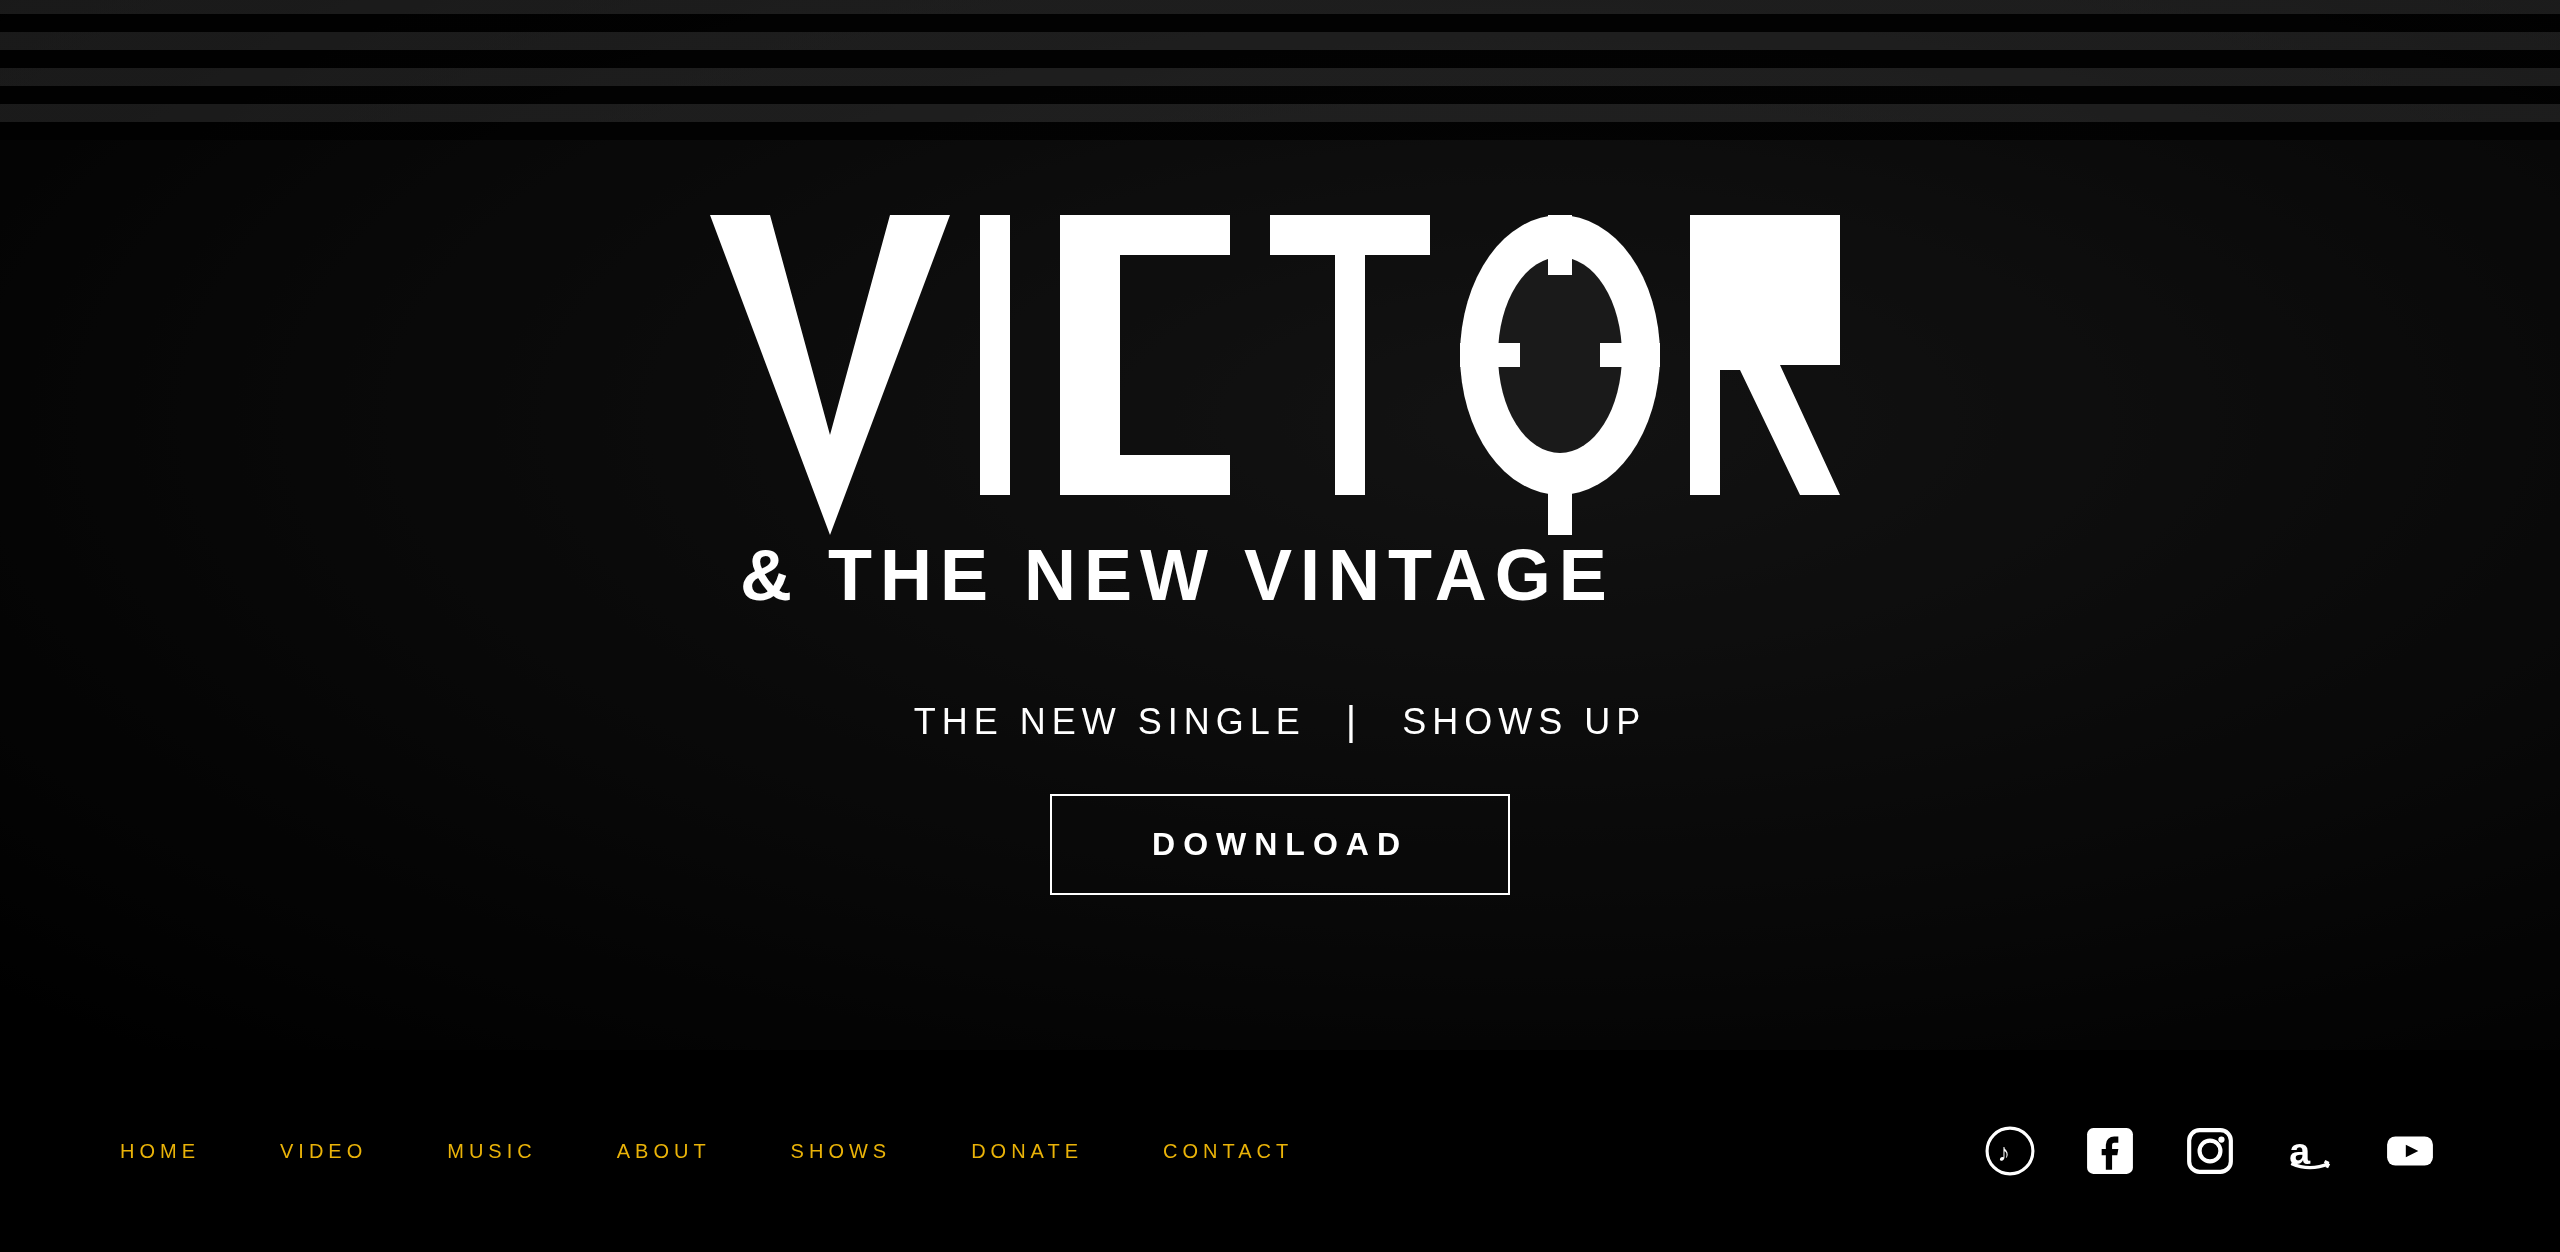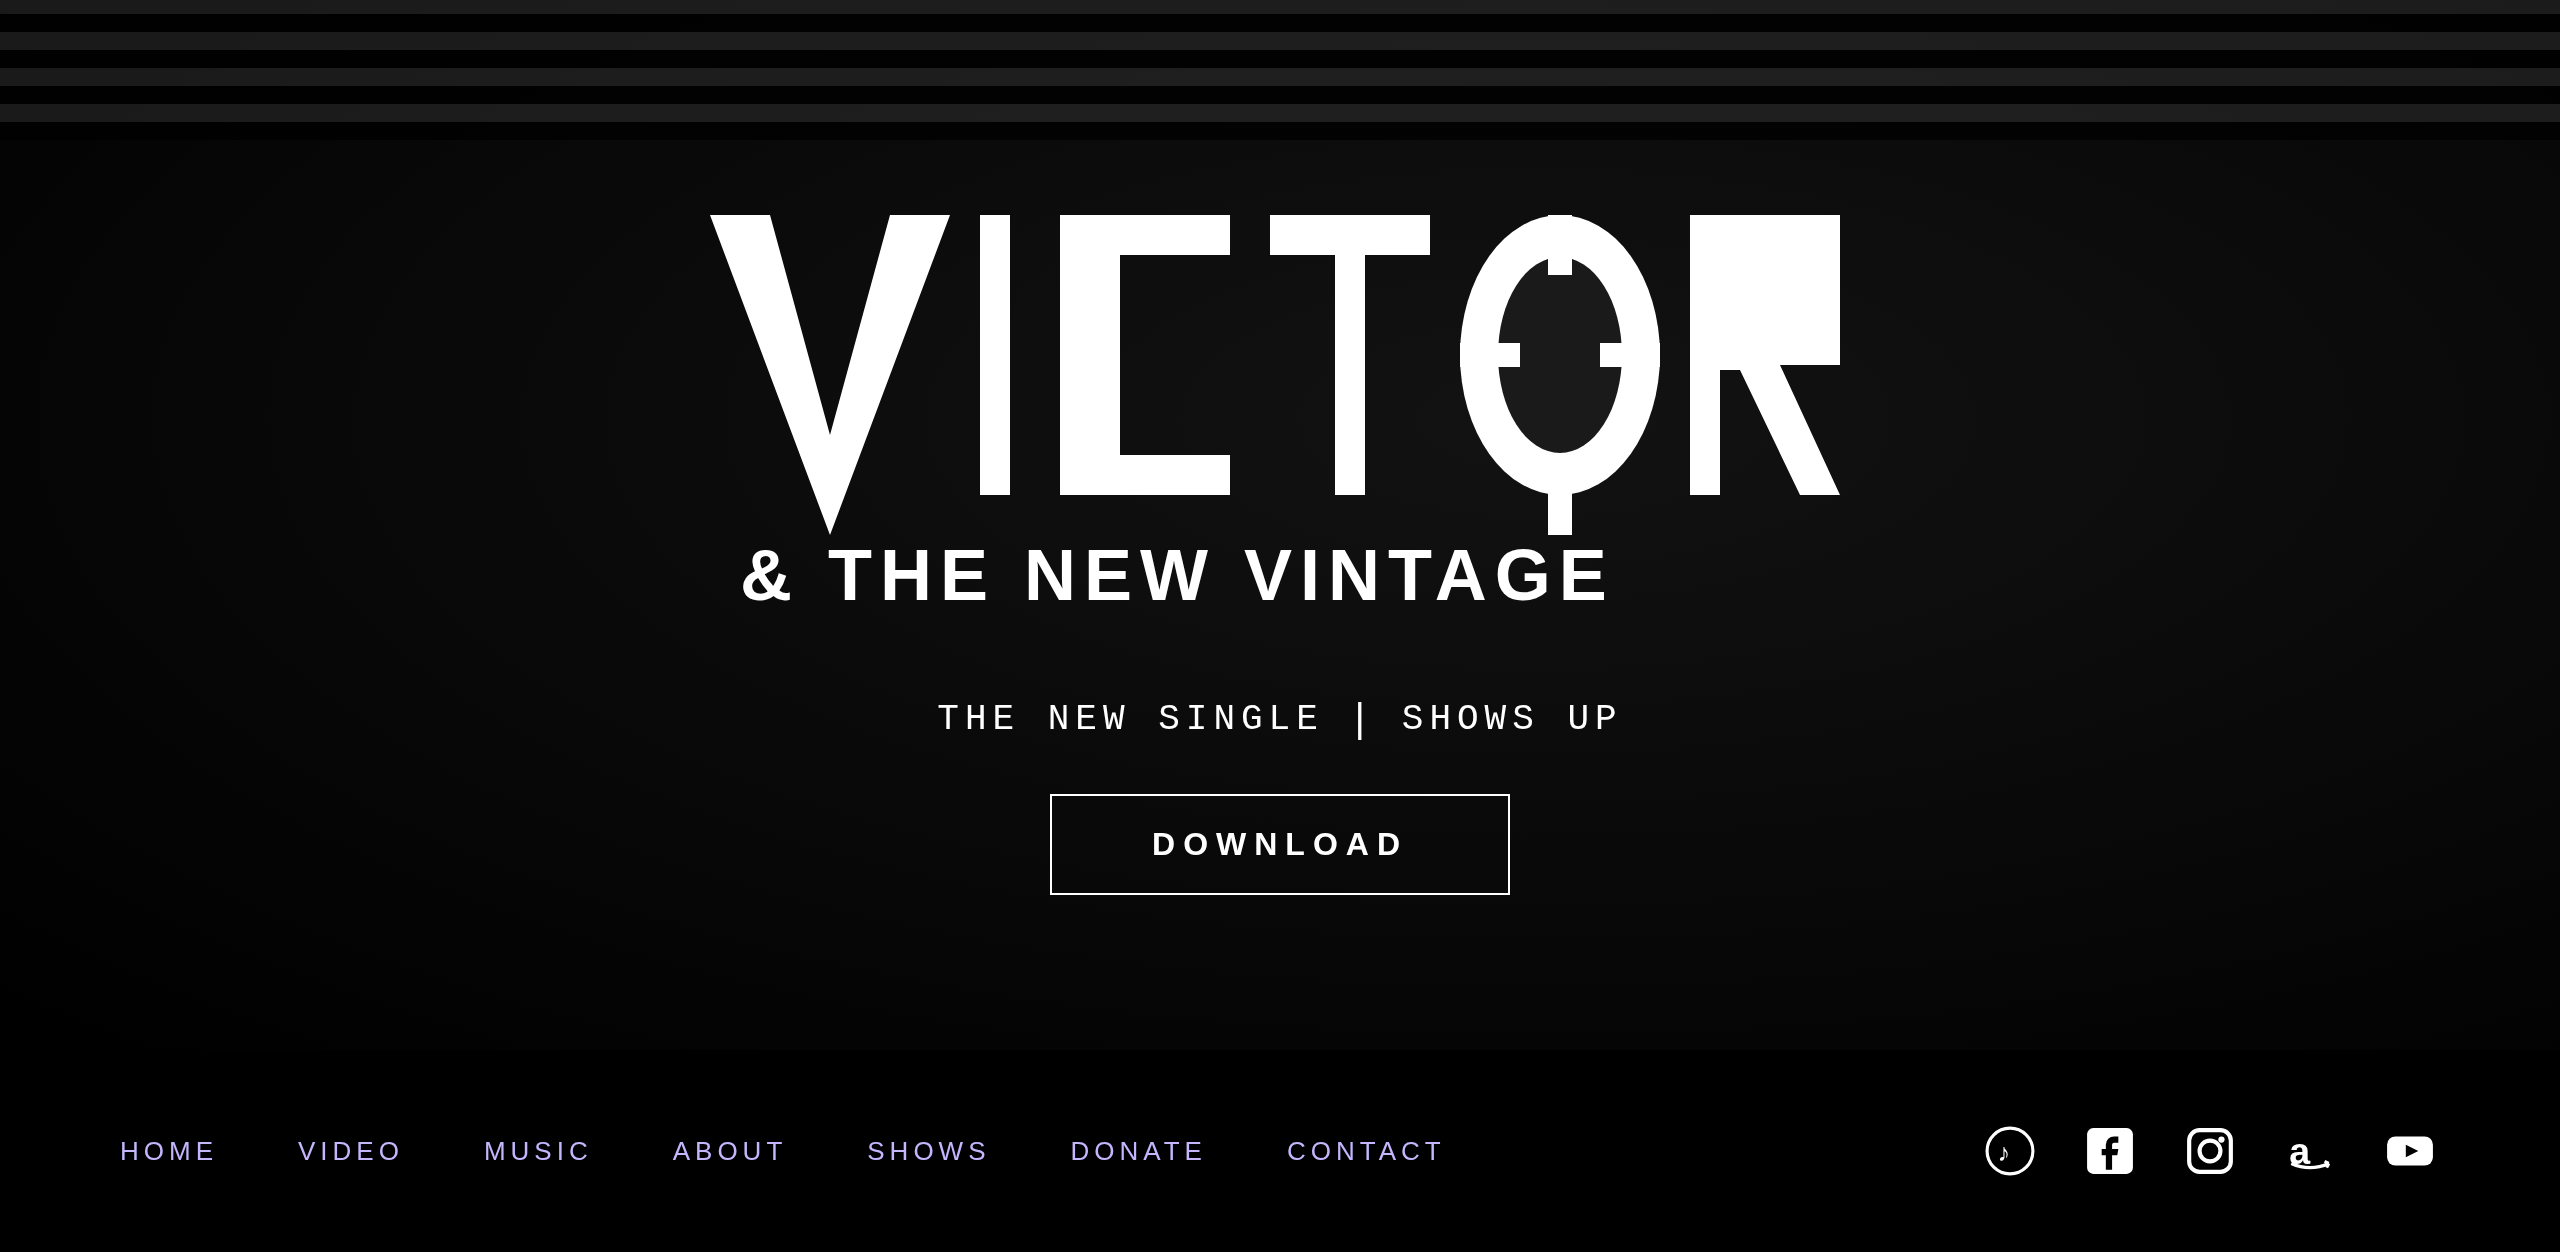--- a/index.html
+++ b/index.html
@@ -73,22 +73,23 @@
     }
 
     
     .victor-svg-wrapper {
       display: block;
       margin-bottom: 10px;
     }
 
     .tagline-row {
       display: flex;
-      gap: 24px;
-      font-family: Liberation Mono, monospace;
+      align-items: center;
+      gap: 40px;
+      font-family: Liberation Sans, sans-serif;
       font-size: 36px;
       letter-spacing: 6px;
       color: #fff;
       font-weight: 400;
     }
 
     .tagline-divider {
       font-size: 40px;
       color: #fff;
       font-weight: 200;
@@ -120,23 +121,23 @@
     }
 
     .nav-links {
       display: flex;
       align-items: center;
       gap: 80px;
     }
 
     .nav-link {
       font-family: Arial, sans-serif;
-      font-size: 26px;
+      font-size: 20px;
       letter-spacing: 5px;
-      color: #c4b5fd;
+      color: #eab308;
       text-transform: uppercase;
       font-weight: 400;
       cursor: pointer;
       text-decoration: none;
     }
 
     .social-icons {
       display: flex;
       align-items: center;
       gap: 40px;

